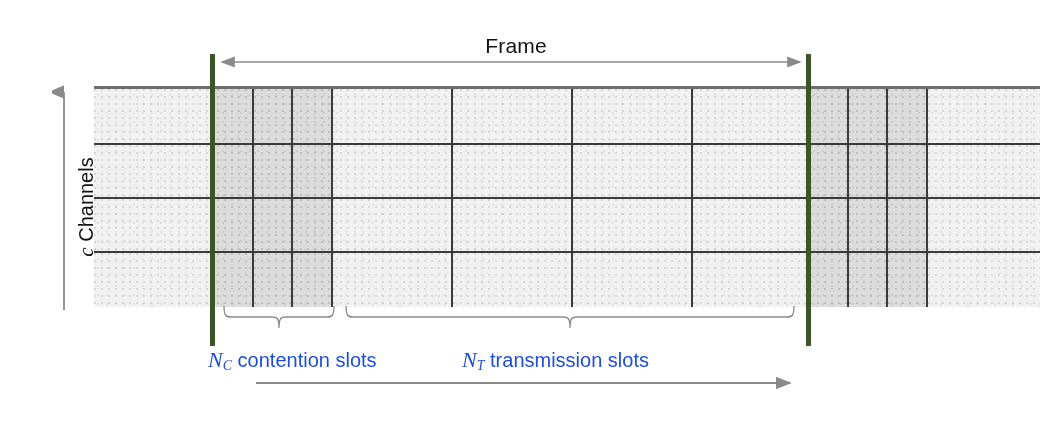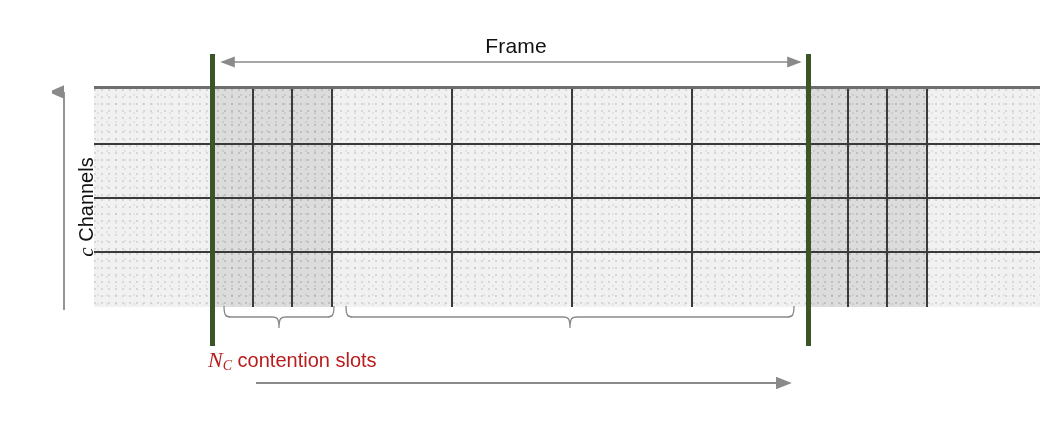--- a/index.html
+++ b/index.html
@@ -138,21 +138,21 @@
     height: 26px;
   }
 
   
   .slot-label {
     position: absolute;
     top: 322px;
     font-size: 20px;
     line-height: 28px;
     white-space: nowrap;
-    color: #b91c1c;
+    color: #1d4ed8;
   }
   #label-contention { left: 192px; }
   #label-transmission { left: 446px; }
   .slot-label .var {
     font-family: "Liberation Serif", serif;
     font-style: italic;
     font-size: 22px;
   }
   .slot-label .var sub {
     font-family: "Liberation Serif", serif;
@@ -287,20 +287,24 @@
 
   <svg id="brace-transmission" viewBox="0 0 452 26" preserveAspectRatio="none">
     <path d="M2,2 C2,12 4,13 9,13 L219,13 C224,13 226,14 226,24 C226,14 228,13 233,13 L443,13 C448,13 450,12 450,2" fill="none" stroke="#8a8a8a" stroke-width="1.3"></path>
   </svg>
 
   <div class="slot-label" id="label-contention">
     <span class="var"><span>N</span><sub>C</sub></span>
     <span>contention slots</span>
   </div>
 
+  <div class="slot-label" id="label-transmission">
+    <span class="var"><span>N</span><sub>T</sub></span>
+    <span>transmission slots</span>
+  </div>
 
   <svg id="time-arrow" viewBox="0 0 546 14">
     <defs>
       <marker id="ahT" markerWidth="9" markerHeight="9" refX="8" refY="4.5" orient="auto">
         <path d="M0,1 L9,4.5 L0,8 Z" fill="#8a8a8a"></path>
       </marker>
     </defs>
     <line x1="2" y1="7" x2="536" y2="7" stroke="#8a8a8a" stroke-width="1.8" marker-end="url(#ahT)"></line>
   </svg>
 

